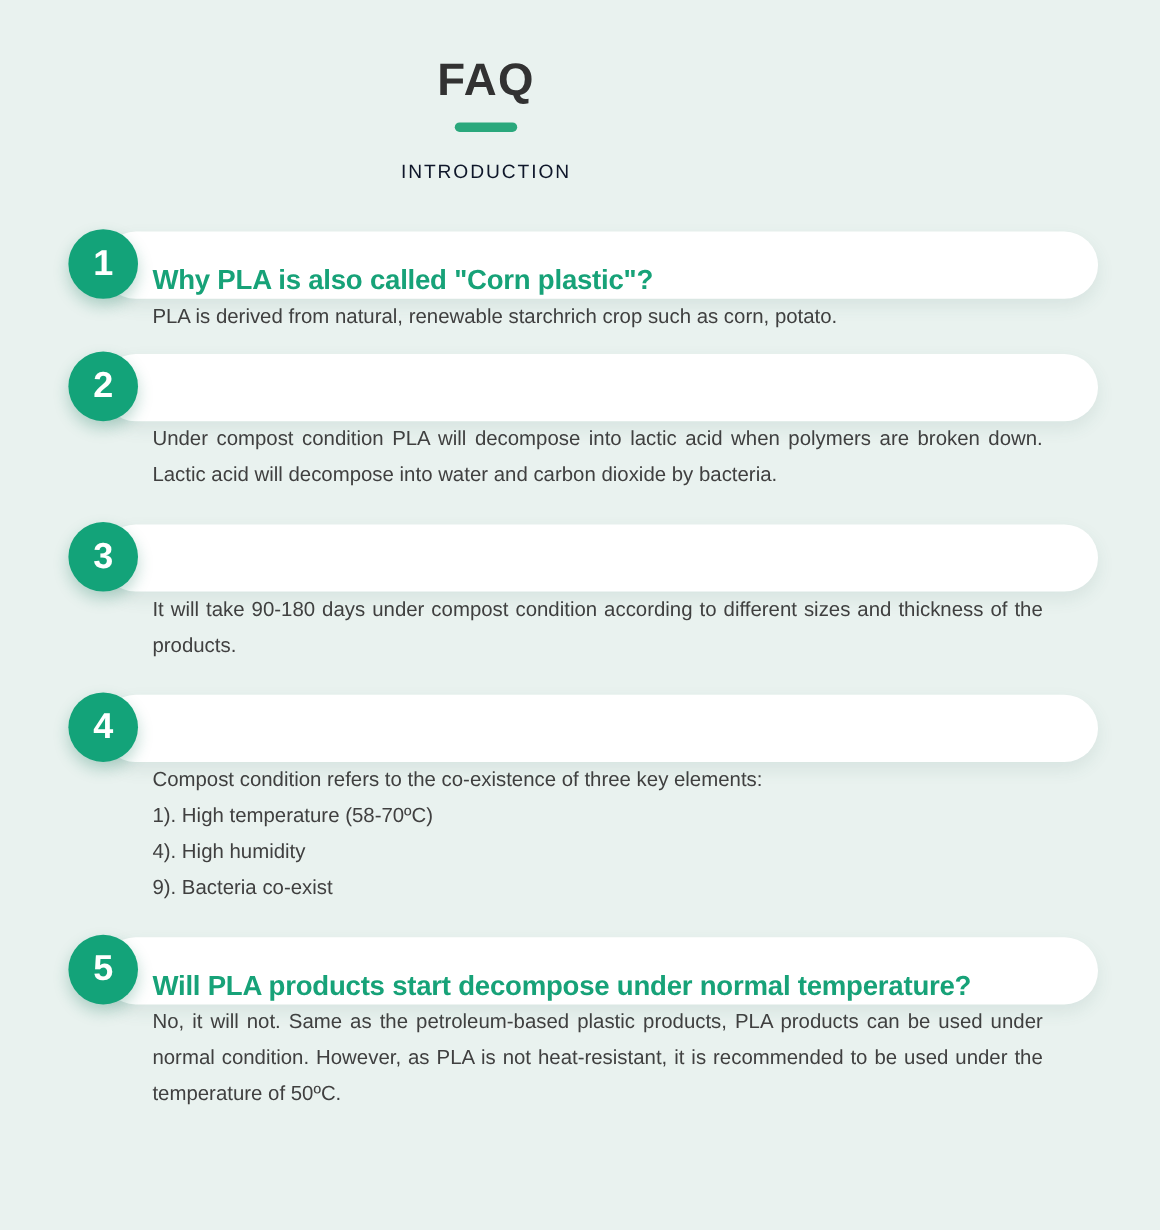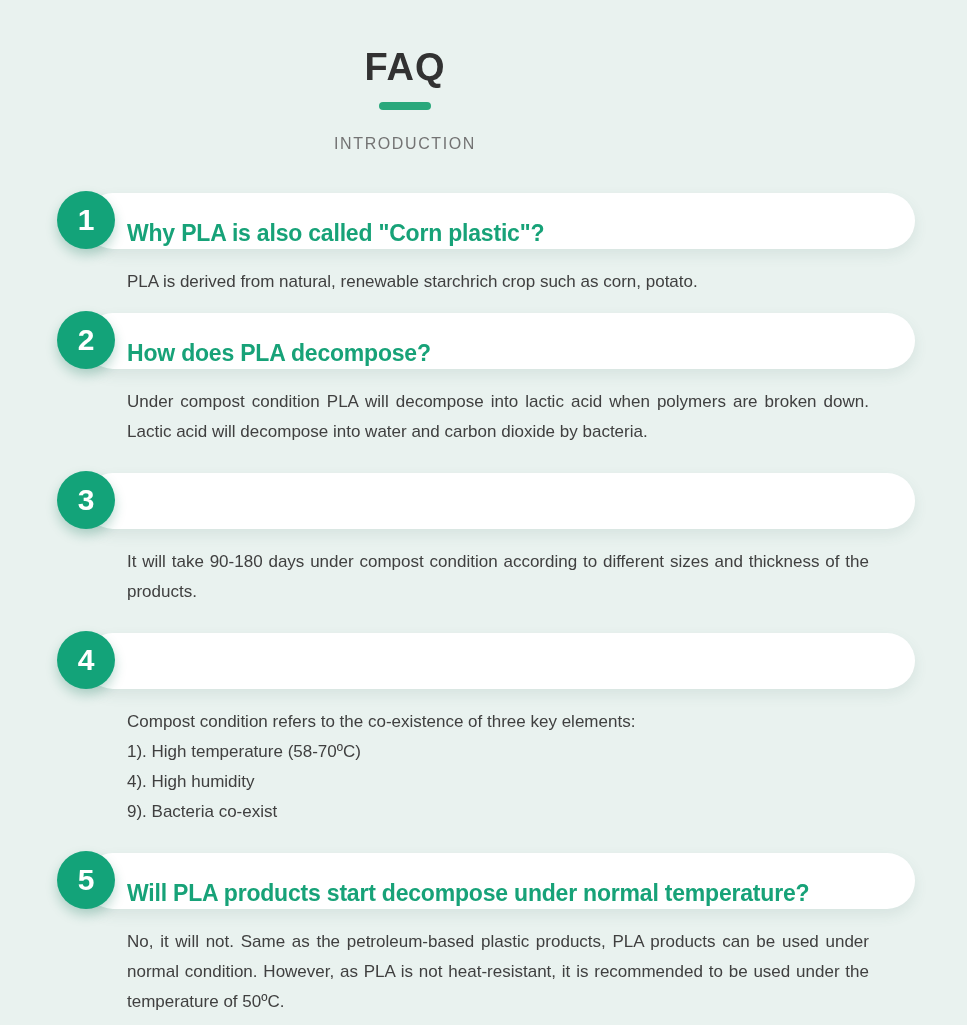--- a/index.html
+++ b/index.html
@@ -25,21 +25,21 @@
   .title-divider {
     width: 52px;
     height: 8px;
     border-radius: 4px;
     background: #2aa87c;
     margin: 12px auto 0 auto;
   }
   .page-subtitle {
     margin-top: 24px;
     font-size: 16px;
-    color: #737373;
+    color: #0f172a;
     letter-spacing: 1.6px;
     line-height: 20px;
   }
 
   
   .faq-list { margin-top: 37px; margin-left: 57px; margin-right: 52px; }
   .faq-item { margin-bottom: 24px; }
   .faq-item.first { margin-bottom: 14px; }
 
   .question-row { position: relative; height: 58px; }
@@ -81,21 +81,20 @@
     align-items: center;
     color: #17a278;
     font-size: 23px;
     font-weight: 700;
     letter-spacing: -0.2px;
     z-index: 3;
     white-space: nowrap;
   }
   .answer-block {
     margin-left: 70px;
-    margin-top: 18px;
     width: 742px;
     color: #404040;
     font-size: 17px;
     line-height: 30px;
   }
   .answer-text { text-align: justify; }
   .answer-list { list-style: none; }
   .answer-list-item { line-height: 30px; }
 </style>
 </head>
@@ -119,21 +118,20 @@
       </div>
       <div class="answer-block">
         <div class="answer-text">PLA is derived from natural, renewable starchrich crop such as corn, potato.</div>
       </div>
     </div>
 
     <div class="faq-item">
       <div class="question-row">
         <div class="question-pill"></div>
         <div class="number-badge">2</div>
-        <div class="question-text">How does PLA decompose?</div>
       </div>
       <div class="answer-block">
         <div class="answer-text">Under compost condition PLA will decompose into lactic acid when polymers are broken down. Lactic acid will decompose into water and carbon dioxide by bacteria.</div>
       </div>
     </div>
 
     <div class="faq-item">
       <div class="question-row">
         <div class="question-pill"></div>
         <div class="number-badge">3</div>

